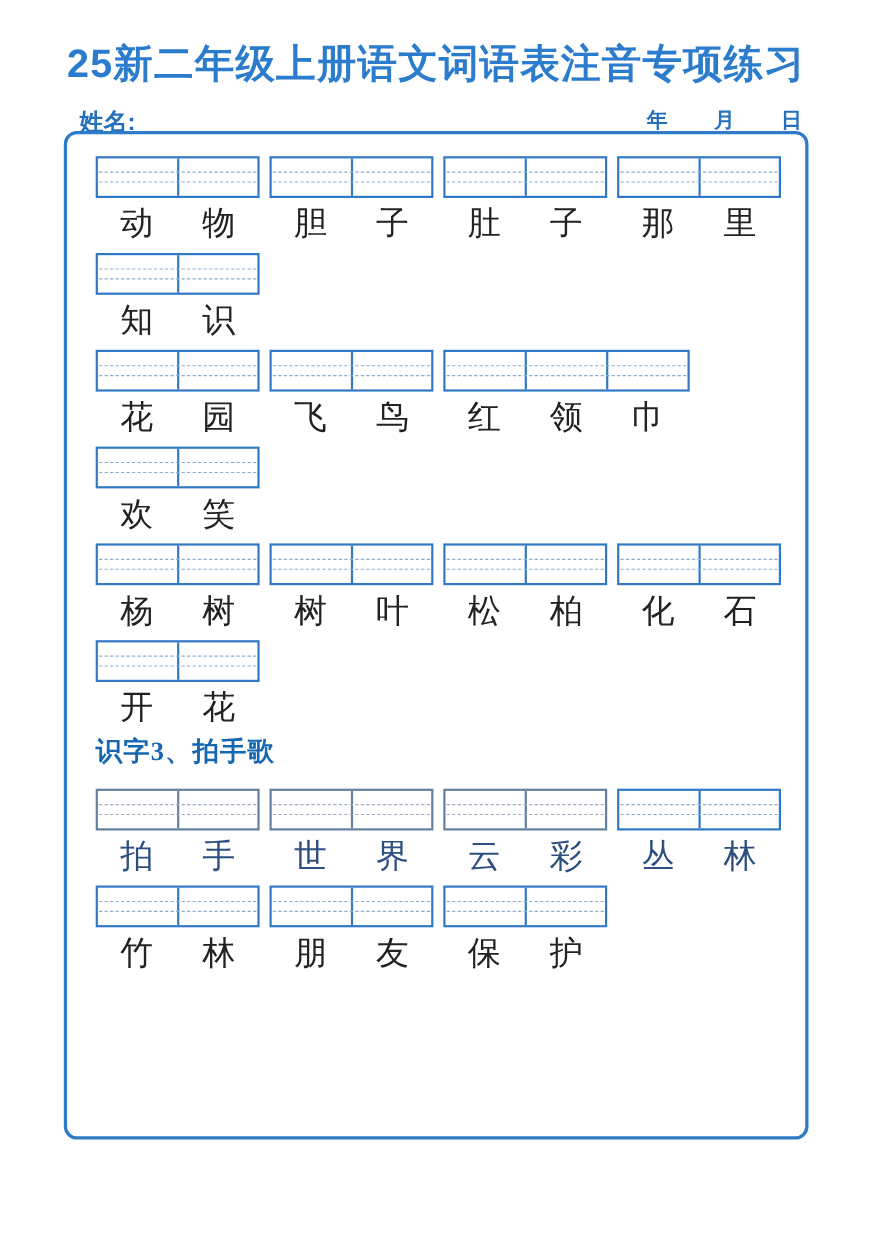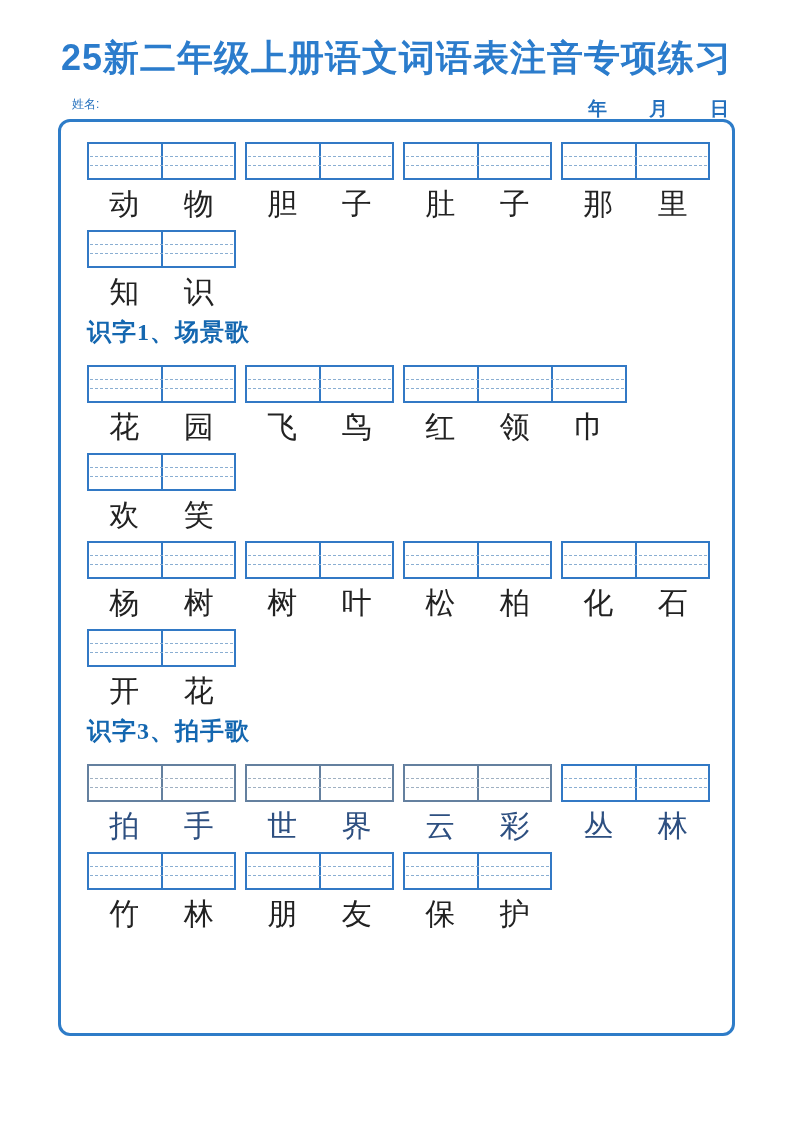--- a/index.html
+++ b/index.html
@@ -7,21 +7,21 @@
     position:relative; width:793px; height:1038px; background:#ffffff;
     font-family:"Liberation Sans", sans-serif; overflow:hidden;
   }
   .title {
     position:absolute; top:40px; left:0; right:0; text-align:center;
     font-size:36px; font-weight:bold; letter-spacing:1px; line-height:1;
     color:var(--title-color);
   }
   .meta-name {
     position:absolute; top:96px; left:72px;
-    font-size:12px; font-weight:normal; color:var(--meta-color);
+    font-size:22px; font-weight:bold; color:var(--meta-color);
   }
   .meta-dates {
     position:absolute; top:96px; right:64px; display:flex; gap:42px;
     font-size:19px; font-weight:bold; color:var(--meta-color);
   }
   .frame {
     position:absolute; left:58px; top:119px; width:677px; height:917px;
     box-sizing:border-box; border:3px solid var(--frame-color);
     border-radius:12px; padding:20px 0 0 26px; overflow:hidden;
   }
@@ -127,21 +127,20 @@
               <div class="cell"></div>
               <div class="dash d1"></div>
               <div class="dash d2"></div>
             </div>
             <div class="chars black">
               <span class="char">知</span>
               <span class="char">识</span>
             </div>
           </div>
         </div>
-        <div class="section-header">识字1、场景歌</div>
         <div class="word-row">
           <div class="word" style="width: 149px;">
             <div class="pinyin-box">
               <div class="cell"></div>
               <div class="cell"></div>
               <div class="dash d1"></div>
               <div class="dash d2"></div>
             </div>
             <div class="chars black">
               <span class="char">花</span>

